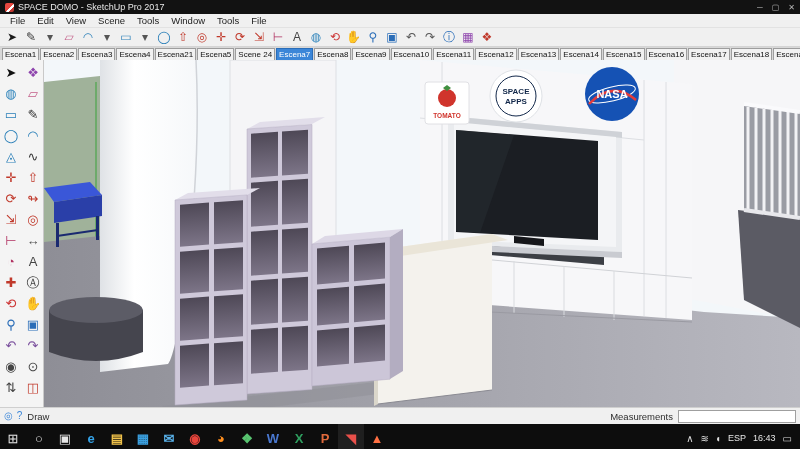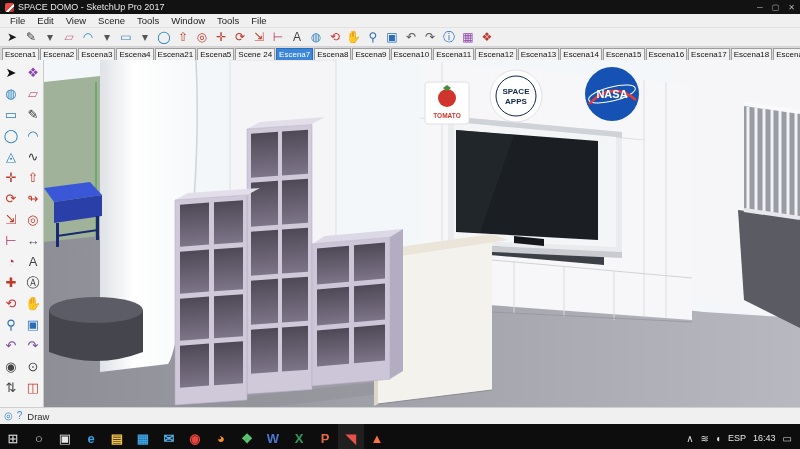--- a/index.html
+++ b/index.html
@@ -339,20 +339,24 @@
   </div>
 </div>
 
 <div class="statusbar">
   <span style="display:flex;gap:4px;">
 
   <span class="sicon" style="color: rgb(59, 134, 216);">◎</span>
       <span class="sicon" style="color: rgb(59, 134, 216);">?</span>
     </span>
   <span>Draw</span>
+  <span class="measure-wrap">
+    <span>Measurements</span>
+    <input class="measure-input" value="" style="">
+  </span>
 </div>
 
 <div class="taskbar">
   <span class="tb-btn">⊞</span>
   <span class="tb-btn">○</span>
   <span class="tb-btn">▣</span>
   <span style="display:flex;">
 
   <span class="tb-app" style="color: rgb(53, 163, 232);">e</span>
       <span class="tb-app" style="color: rgb(240, 194, 75);">▤</span>

